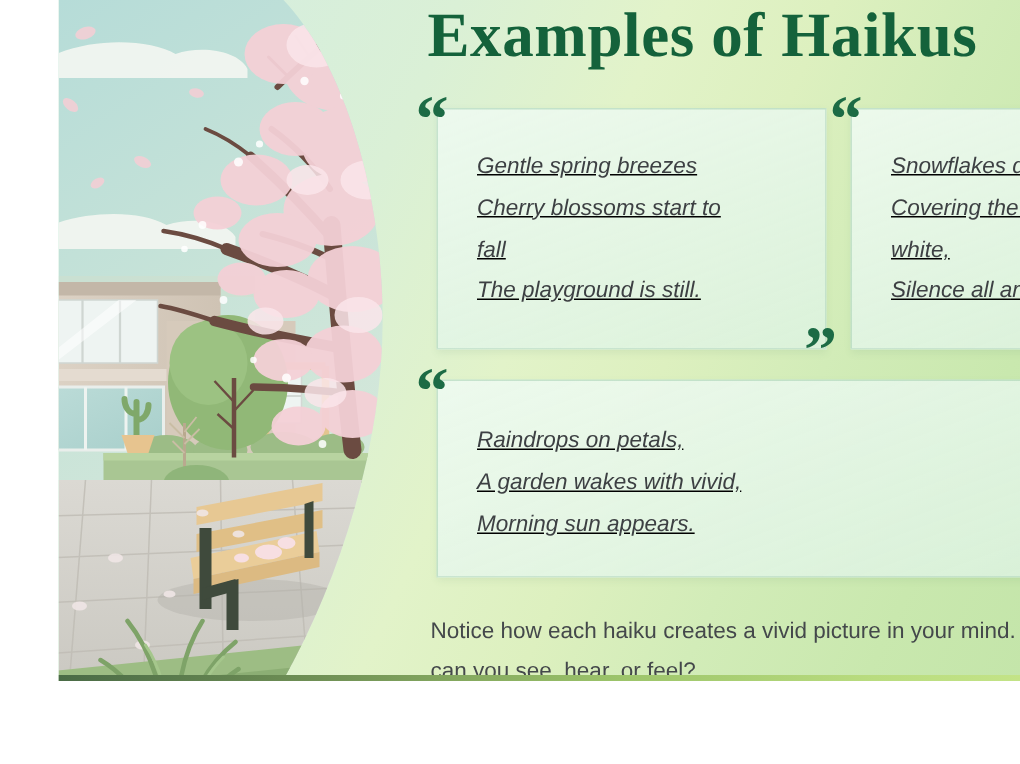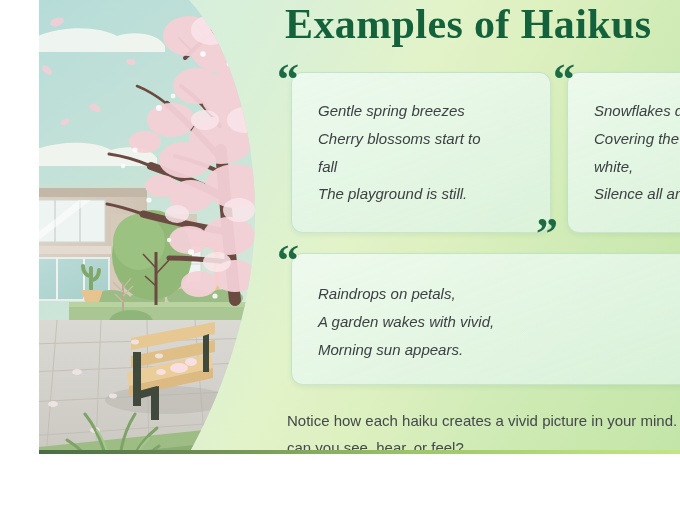--- a/index.html
+++ b/index.html
@@ -72,23 +72,24 @@
     white-space: nowrap;
     z-index: 20;
   }
 
   
   .quote-card {
     position: absolute;
     box-sizing: border-box;
     background: linear-gradient(160deg, rgba(238,250,240,0.92) 0%, rgba(228,246,232,0.86) 55%, rgba(221,243,226,0.8) 100%);
     border: 1px solid rgba(160, 205, 175, 0.45);
-    border-radius: 12px;
+    border-radius: 0;
     box-shadow: 0 2px 5px rgba(80, 130, 95, 0.10);
     z-index: 20;
+    text-decoration: underline;
   }
   .quote-text {
     font-family: "Liberation Sans", sans-serif;
     font-style: italic;
     font-size: 15px;
     line-height: 1.85;
     color: #3d4043;
     white-space: pre-line;
   }
 

